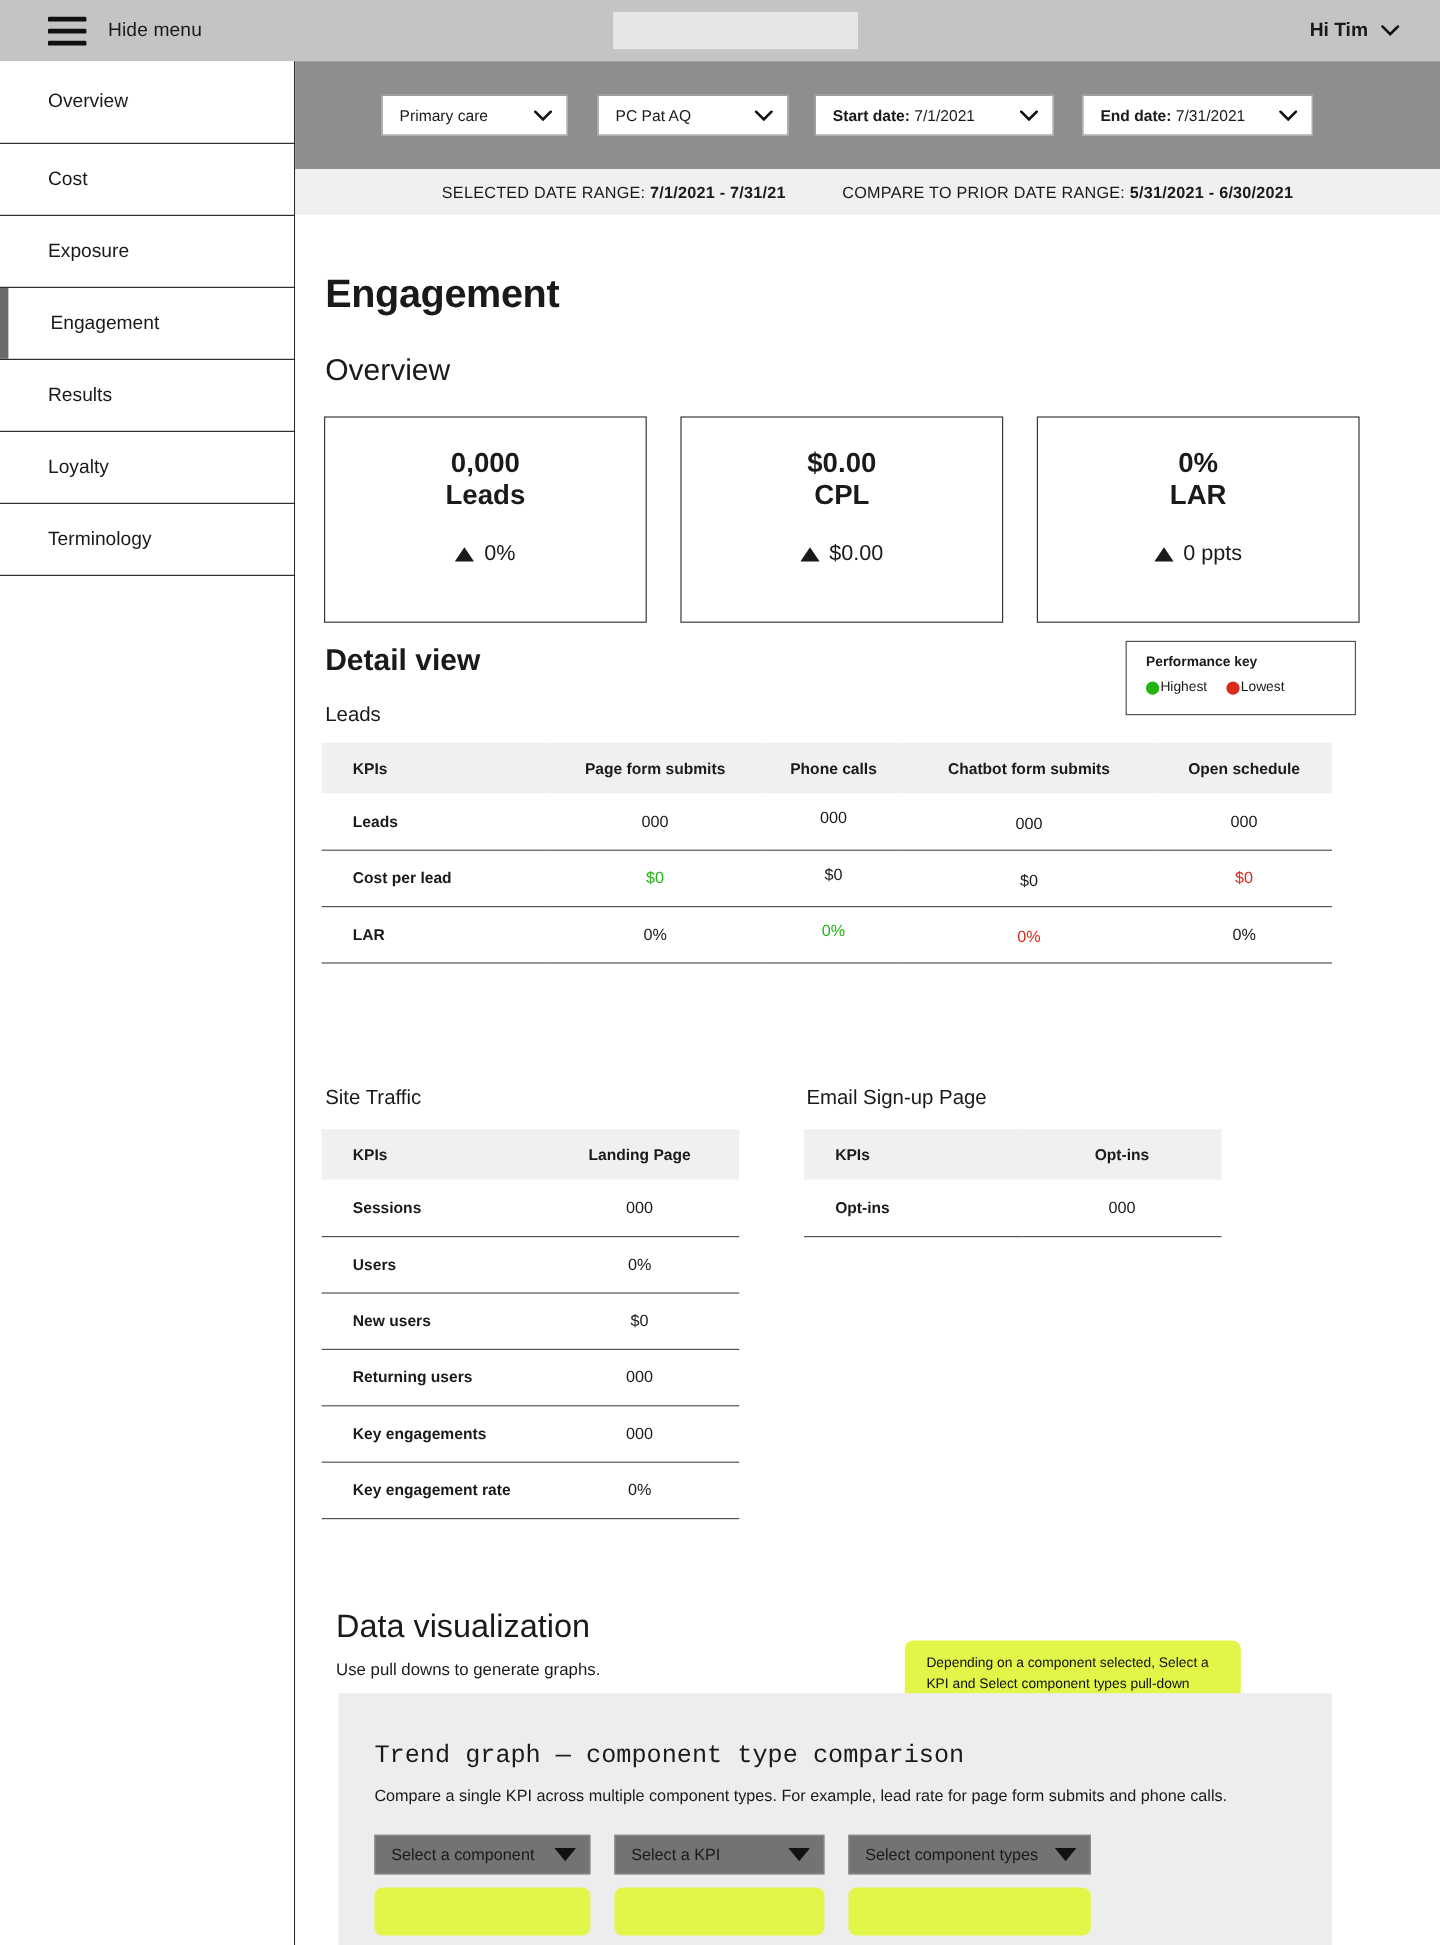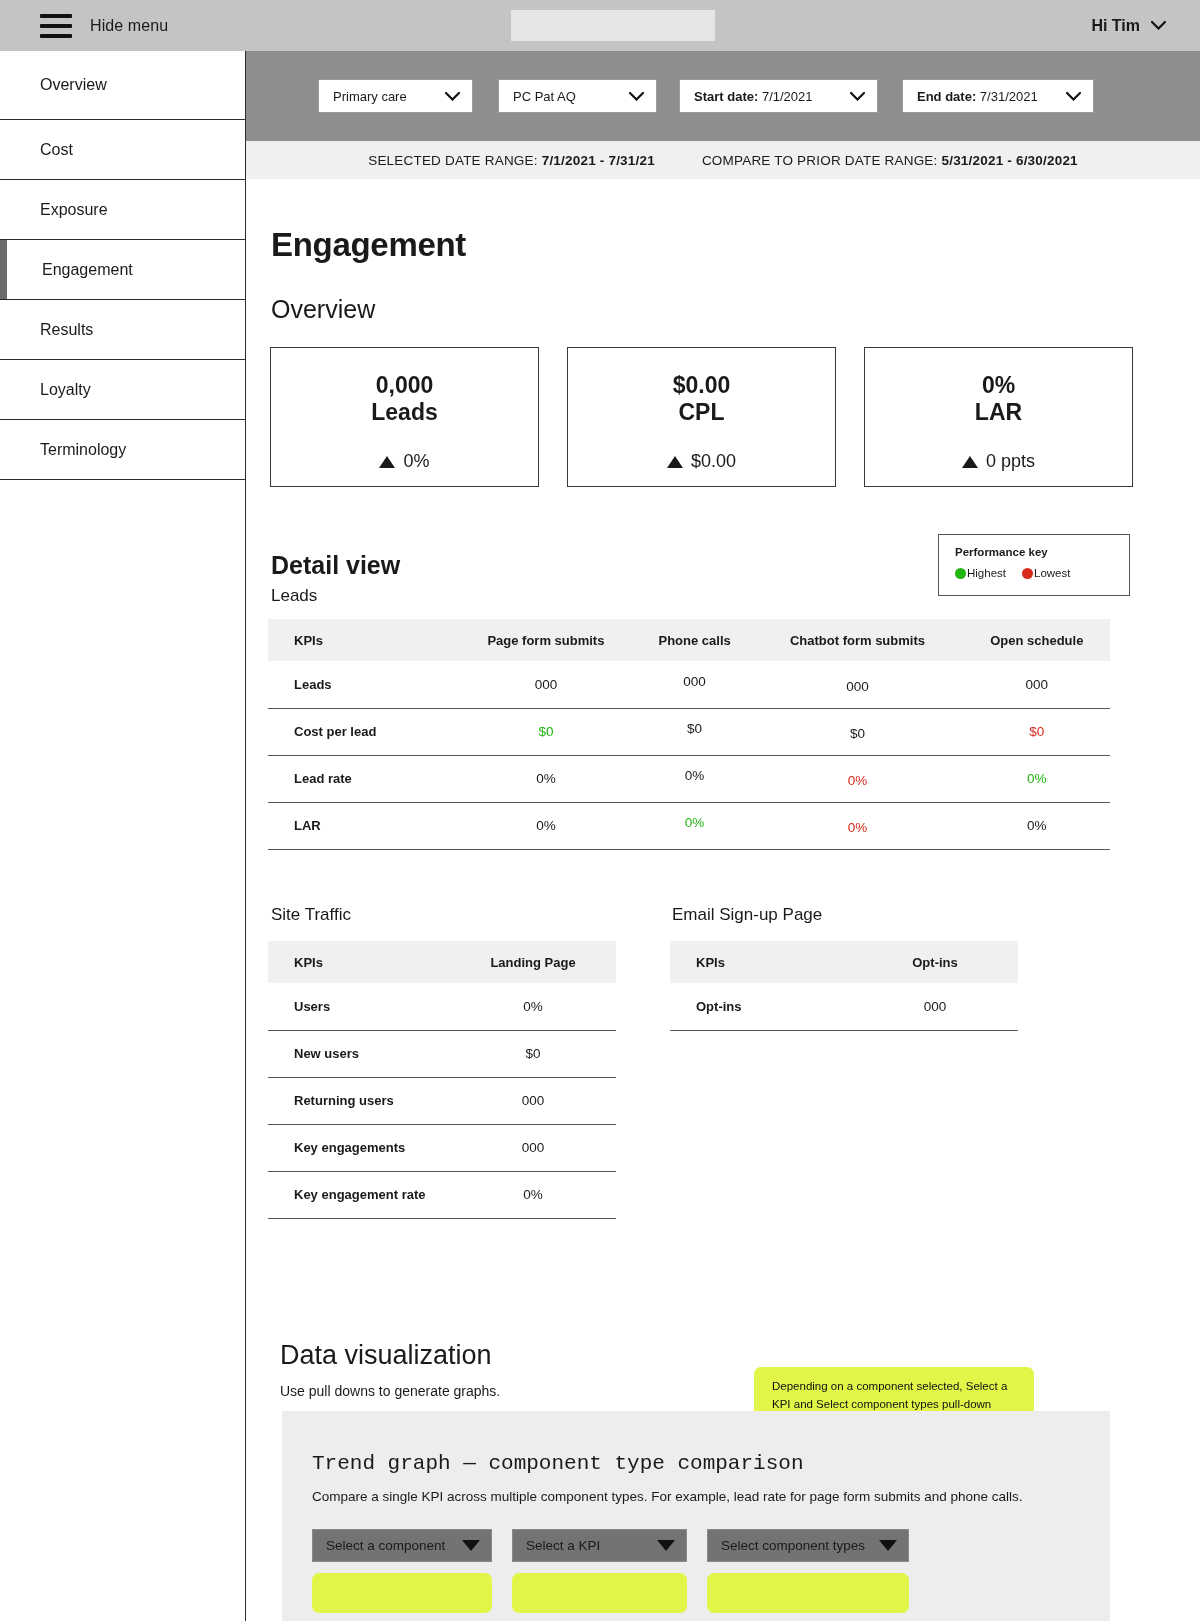--- a/index.html
+++ b/index.html
@@ -111,32 +111,32 @@
     font-size: 33px; font-weight: 700; letter-spacing:-.3px;
   }
   .section-h2 {
     position:absolute; left:25px; top:116px;
     font-size: 25px; font-weight: 400;
   }
 
   
   .kpi-row { position:absolute; left:24px; top:168px; width:864px; display:flex; gap:28px; }
   .kpi-card {
-    width: 269px; height: 140px;
+    width: 269px; height: 172px;
     border: 1.5px solid #3a3a3a;
     display:flex; flex-direction:column; align-items:center;
     padding-top: 24px;
   }
   .kpi-val { font-size: 23px; font-weight:700; line-height:1.16; }
   .kpi-lab { font-size: 23px; font-weight:700; line-height:1.16; }
   .kpi-delta { margin-top: 26px; font-size: 18px; display:flex; align-items:center; gap:8px; }
   .tri { width:0;height:0;border-left:8px solid transparent;border-right:8px solid transparent;border-bottom:12px solid #1a1a1a; }
 
   
-  .detail-h2 { position:absolute; left:25px; top:372px; font-size: 25px; }
+  .detail-h2 { position:absolute; left:25px; top:357px; font-size: 25px; }
   .perfkey {
     position:absolute; left:692px; top:355px;
     width: 192px; height: 62px;
     border:1px solid #555; background:#fff;
     padding: 11px 0 0 16px;
   }
   .perfkey .pk-title { font-size: 11.5px; font-weight:700; }
   .perfkey .pk-row { margin-top: 9px; display:flex; align-items:center; gap:1px; font-size:11.5px; }
   .dot { width:11px;height:11px;border-radius:50%; display:inline-block; }
   .pk-gap { width: 14px; }
@@ -365,46 +365,43 @@
           <td><span class="">000</span></td>
         </tr>
         <tr>
           <td class="kpi-col">Cost per lead</td>
           <td><span class="c-green">$0</span></td>
           <td><span class="">$0</span></td>
           <td><span class="">$0</span></td>
           <td><span class="c-red">$0</span></td>
         </tr>
         <tr>
-          <td class="kpi-col">Lead rate</td>
-          <td><span class="">0%</span></td>
-          <td><span class="">0%</span></td>
-          <td><span class="c-red">0%</span></td>
-          <td><span class="c-green">0%</span></td>
-        </tr>
-        <tr>
           <td class="kpi-col">LAR</td>
           <td><span class="">0%</span></td>
           <td><span class="c-green">0%</span></td>
           <td><span class="c-red">0%</span></td>
           <td><span class="">0%</span></td>
         </tr>
       </tbody>
   </table>
 
   <div class="sub-h3" id="lbl-site">Site Traffic</div>
   <table class="tbl-small" id="tbl-site">
     <thead>
       <tr>
         <th class="kpi-col">KPIs</th>
         <th class="val-col">Landing Page</th>
       </tr>
     </thead>
     <tbody id="site-body">
         <tr>
+          <td class="kpi-col">Sessions</td>
+          <td class="val-col">000</td>
+        </tr>
+        <tr>
           <td class="kpi-col">Users</td>
           <td class="val-col">0%</td>
         </tr>
         <tr>
           <td class="kpi-col">New users</td>
           <td class="val-col">$0</td>
         </tr>
         <tr>
           <td class="kpi-col">Returning users</td>
           <td class="val-col">000</td>

